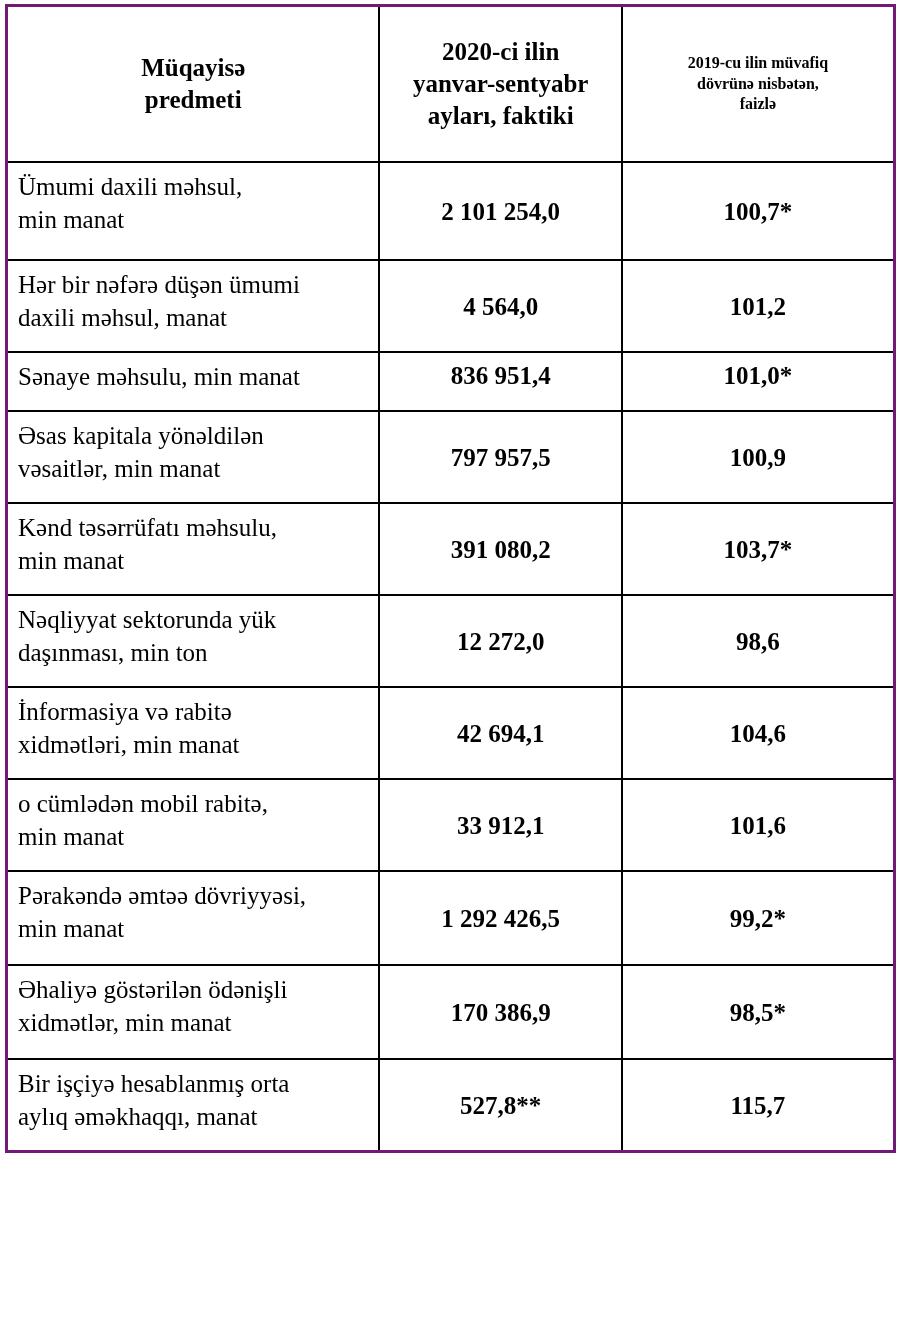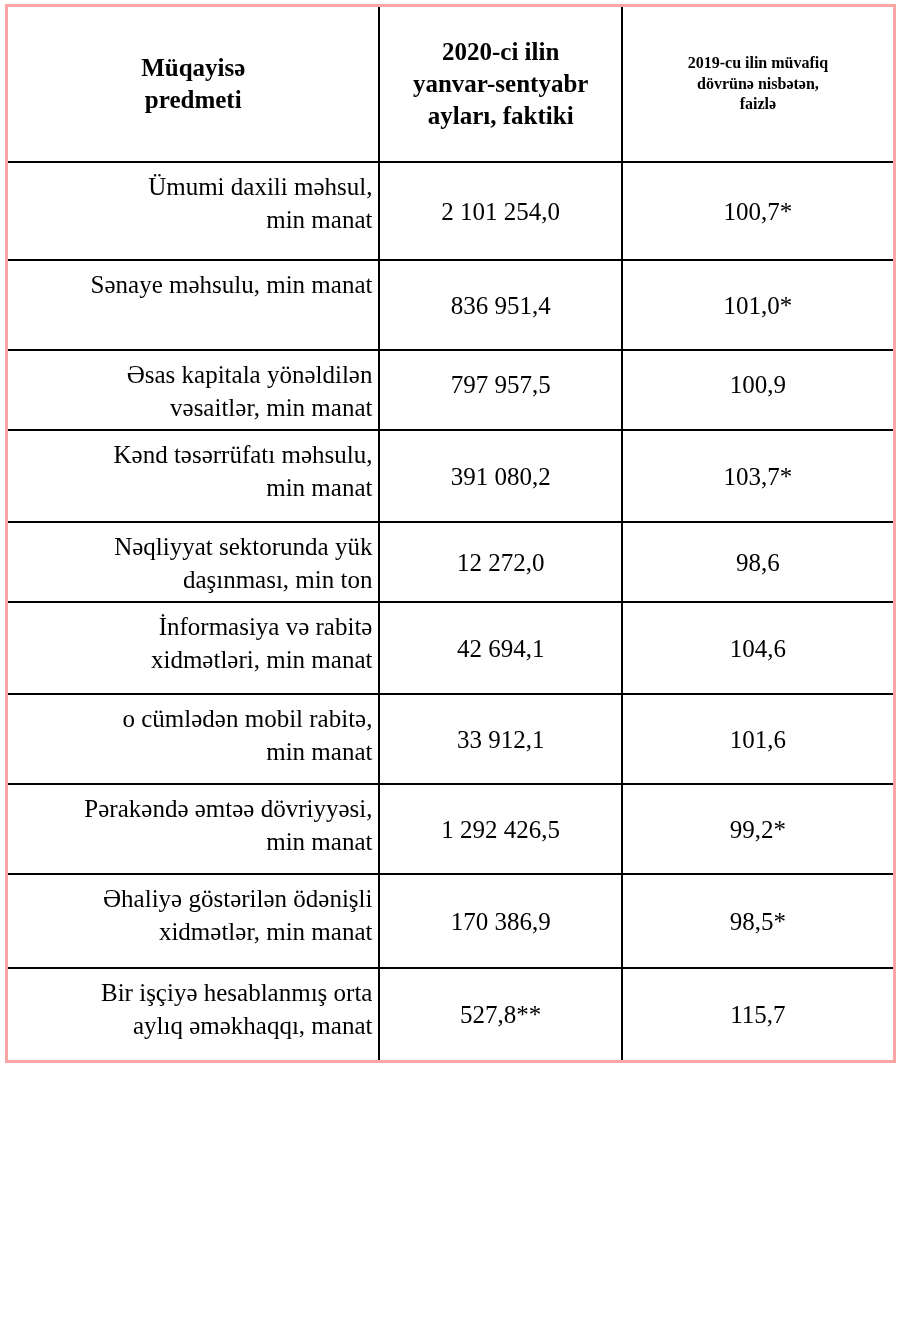--- a/index.html
+++ b/index.html
@@ -13,21 +13,21 @@
     box-sizing: border-box;
     padding: 4px 4px 0 5px;
     background: #ffffff;
     font-family: "Liberation Serif", "DejaVu Serif", serif;
     color: #000000;
   }
   table.stats {
     border-collapse: collapse;
     width: 891px;
     table-layout: fixed;
-    border: 3px solid #fca5a5;
+    border: 3px solid #701a75;
   }
   table.stats col.c-label   { width: 42%; }
   table.stats col.c-value   { width: 27.3%; }
   table.stats col.c-percent { width: 30.7%; }
 
   table.stats th,
   table.stats td {
     border: 2px solid #000000;
     box-sizing: border-box;
   }
@@ -41,31 +41,32 @@
     text-align: center;
     vertical-align: middle;
     padding: 6px 6px;
     white-space: pre-line;
   }
   th.h-percent { font-size: 16px; }
 
   td.label-cell {
     font-size: 25px;
     line-height: 1.32;
-    text-align: right;
+    text-align: left;
     vertical-align: top;
-    padding: 7px 6px 5px 10px;
+    padding: 7px 6px 17px 10px;
     white-space: pre-wrap;
   }
   td.num-cell {
     font-size: 25px;
     text-align: center;
     vertical-align: middle;
     padding: 16px 4px;
     padding-top: 18px;
+    font-weight: bold;
   }
 
   tbody tr { height: 92px; }
   tbody tr:nth-child(1)  { height: 98px; }
   tbody tr:nth-child(2)  { height: 90px; }
   tbody tr:nth-child(3)  { height: 40px; }
   tbody tr:nth-child(4)  { height: 92px; }
   tbody tr:nth-child(5)  { height: 68px; margin-top: 40px; }
   tbody tr:nth-child(6)  { height: 92px; }
   tbody tr:nth-child(7)  { height: 90px; }
@@ -101,20 +102,26 @@
 dövrünə nisbətən,
 faizlə</th>
       </tr>
     </thead>
     <tbody>
         <tr>
           <td class="label-cell">Ümumi daxili məhsul,
 min manat</td>
           <td class="num-cell">2 101 254,0</td>
           <td class="num-cell">100,7*</td>
+        </tr>
+        <tr>
+          <td class="label-cell">Hər bir nəfərə düşən ümumi
+daxili məhsul, manat</td>
+          <td class="num-cell">4 564,0</td>
+          <td class="num-cell">101,2</td>
         </tr>
         <tr>
           <td class="label-cell">Sənaye məhsulu, min manat</td>
           <td class="num-cell">836 951,4</td>
           <td class="num-cell">101,0*</td>
         </tr>
         <tr>
           <td class="label-cell">Əsas kapitala yönəldilən
 vəsaitlər, min manat</td>
           <td class="num-cell">797 957,5</td>

